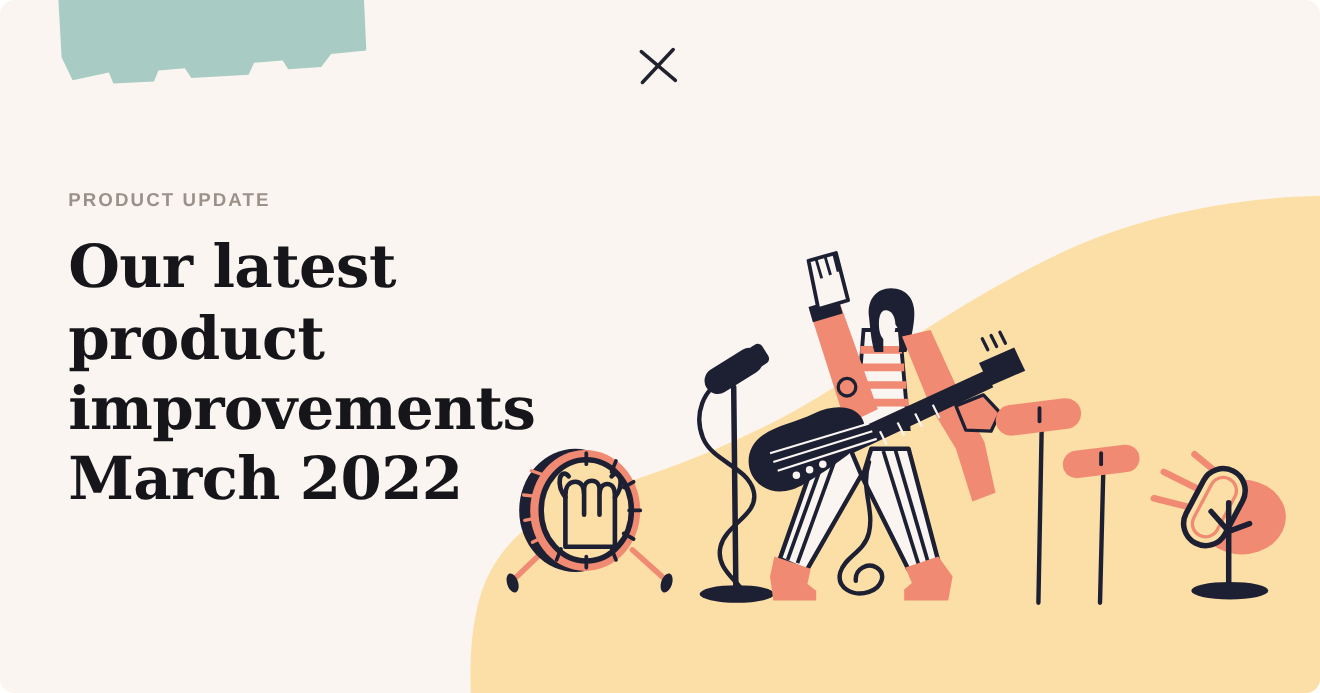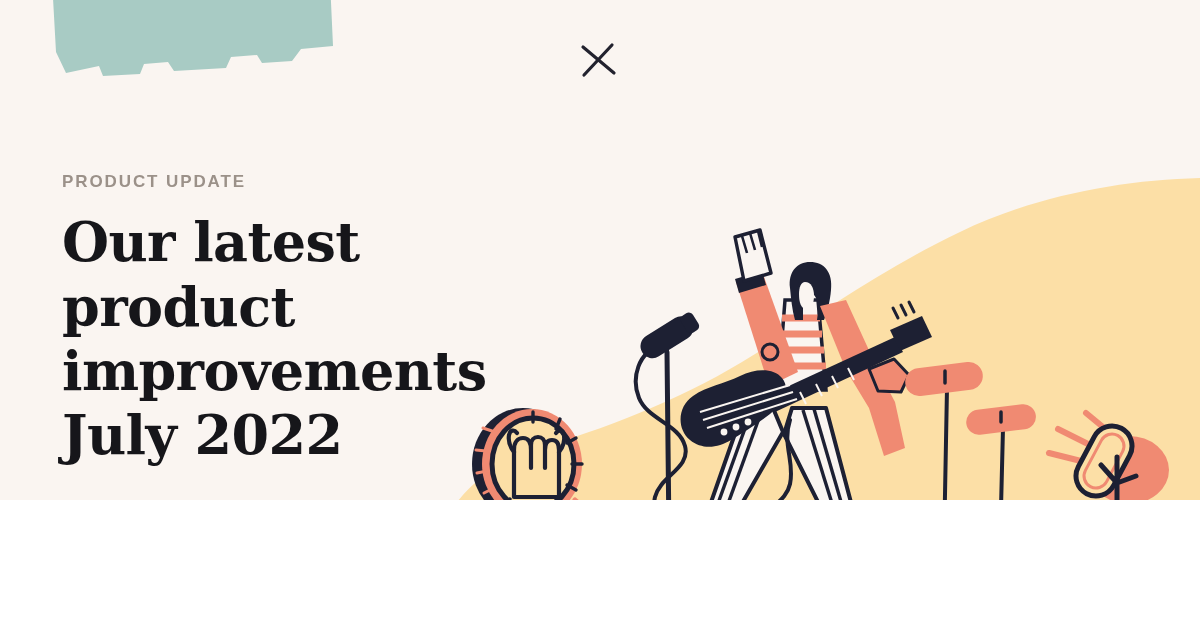--- a/index.html
+++ b/index.html
@@ -9,23 +9,24 @@
   }
   body {
     width: 1200px;
     height: 630px;
     overflow: hidden;
     font-family: "Liberation Sans", sans-serif;
   }
   .banner {
     position: relative;
     width: 1200px;
-    height: 500px;
+    height: 630px;
     background: #faf5f1;
     overflow: hidden;
+    border-radius: 13px;
   }
   .layer {
     position: absolute;
     top: 0;
     left: 0;
     width: 1200px;
     height: 630px;
   }
   .bg-art { z-index: 1; }
   .illustration { z-index: 2; }
@@ -306,16 +307,16 @@
         <rect x="1092" y="432" width="24" height="58" rx="12" fill="none" stroke="#f08a72" stroke-width="3"></rect>
       </g>
 
       <path fill="none" stroke="#1d2033" stroke-width="5" stroke-linecap="round" d="M1117,457 L1117,533 M1117,483 L1101,465 M1117,483 L1136,476"></path>
       <ellipse cx="1118" cy="537" rx="35" ry="8" fill="#1d2033"></ellipse>
     </g>
   </svg>
 
   <div class="text-block">
     <div class="eyebrow">PRODUCT UPDATE</div>
-    <h1 class="headline">Our latest product improvements July 2022</h1>
+    <h1 class="headline">Our latest product improvements March 2022</h1>
   </div>
 
 </div>
 
 </body></html>

